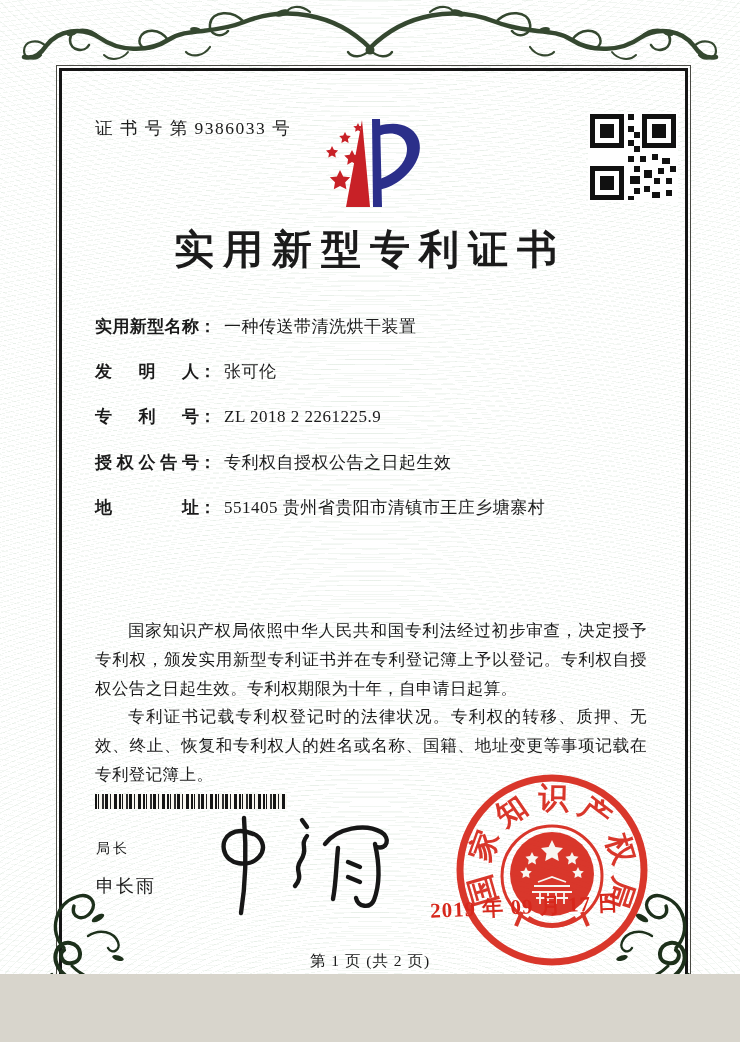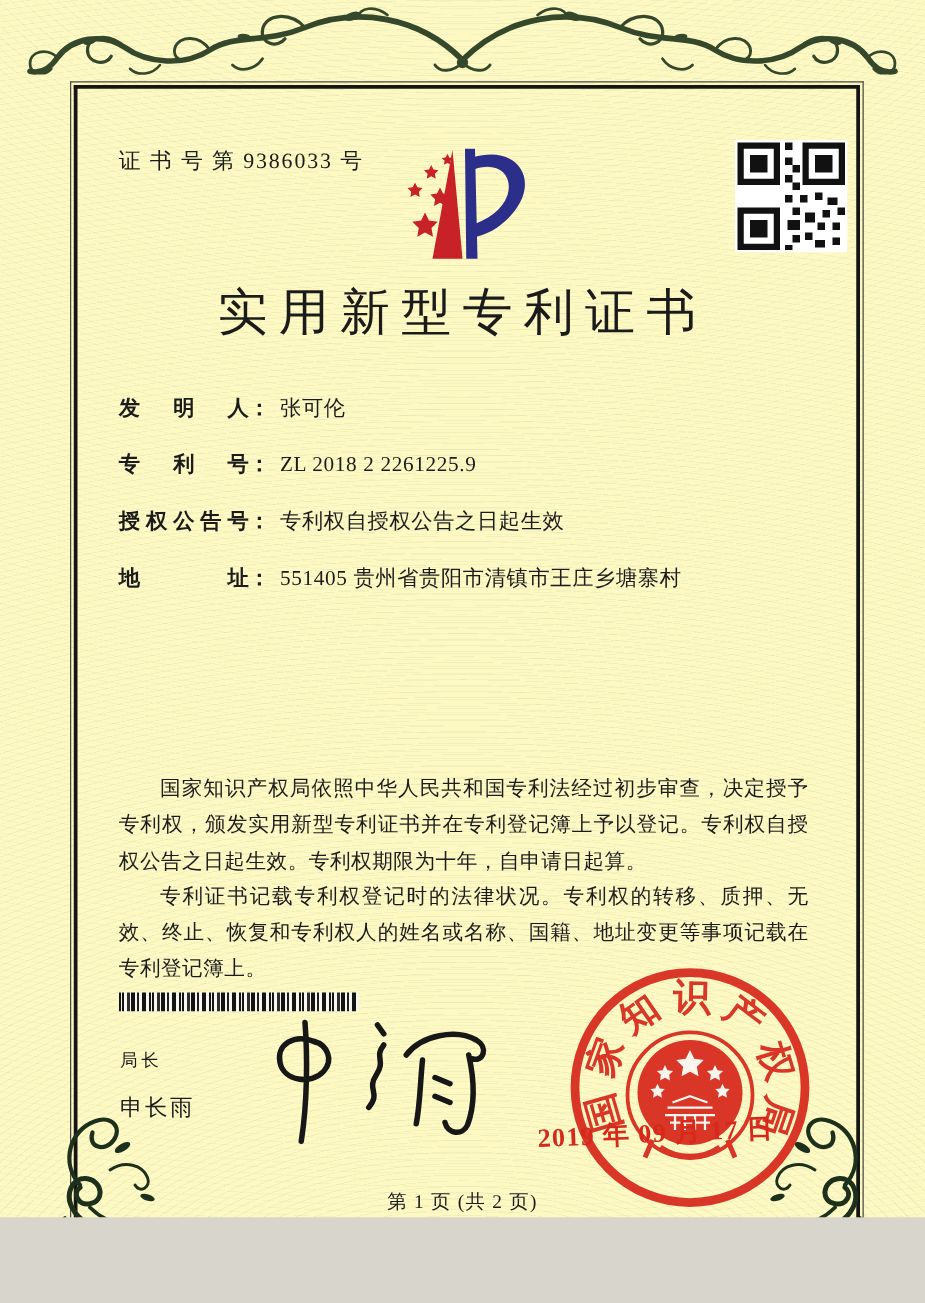--- a/index.html
+++ b/index.html
@@ -1,21 +1,21 @@
 <!DOCTYPE html>
 <html><head>
 <meta charset="utf-8">
 <style>
   * { margin:0; padding:0; box-sizing:border-box; }
   html,body { background:#d8d5cc; }
   body { font-family:"Liberation Serif","DejaVu Serif",serif; }
 
   .page {
     position:relative; width:740px; height:974px; margin:0 auto;
-    background:#fef9c3; overflow:hidden; color:#1b1b1b;
+    background:#ffffff; overflow:hidden; color:#1b1b1b;
   }
   
   .page::before {
     content:""; position:absolute; inset:0; pointer-events:none;
     background-image:
       repeating-radial-gradient(ellipse 140% 70% at 50% 115%, rgba(146,182,148,.13) 0 1px, transparent 1px 7px),
       repeating-radial-gradient(ellipse 140% 70% at 50% -15%, rgba(146,182,148,.09) 0 1px, transparent 1px 8px);
   }
 
   .abs { position:absolute; }
@@ -31,21 +31,21 @@
   }
   .bottom-rule {
     position:absolute; left:126px; top:982px; width:490px; height:5px;
     background:linear-gradient(#161616 0 2px, transparent 2px 3.5px, #33332e 3.5px 4.5px, transparent 4.5px);
   }
 
   .cert-no { left:95px; top:116px; font-size:17.5px; letter-spacing:1.5px; }
 
   .title {
     left:0; right:0; top:222px; text-align:center;
-    font-size:40px; font-weight:400; letter-spacing:9px;
+    font-size:40px; font-weight:700; letter-spacing:9px;
   }
 
   .fields { left:95px; top:315px; width:560px; }
   .frow { height:45.2px; font-size:17px; white-space:nowrap; }
   .flabel {
     display:inline-block; width:104px; font-weight:600;
     text-align:justify; text-align-last:justify; vertical-align:top;
   }
   .fcolon { font-weight:600; margin-right:8px; }
   .fvalue { font-weight:500; letter-spacing:.5px; }
@@ -183,20 +183,21 @@
         <rect x="56" y="74" width="6" height="6"></rect>
       <rect x="64" y="80" width="8" height="6"></rect>
         <rect x="78" y="78" width="6" height="6"></rect>
         <rect x="40" y="84" width="6" height="4"></rect>
     </g>
   </svg>
 
   <div class="abs title">实用新型专利证书</div>
 
   <div class="abs fields">
+    <div class="frow"><span class="flabel">实用新型名称</span><span class="fcolon">：</span><span class="fvalue">一种传送带清洗烘干装置</span></div>
     <div class="frow"><span class="flabel">发明人</span><span class="fcolon">：</span><span class="fvalue">张可伦</span></div>
     <div class="frow"><span class="flabel">专利号</span><span class="fcolon">：</span><span class="fvalue">ZL 2018 2 2261225.9</span></div>
     <div class="frow"><span class="flabel">授权公告号</span><span class="fcolon">：</span><span class="fvalue">专利权自授权公告之日起生效</span></div>
     <div class="frow"><span class="flabel">地址</span><span class="fcolon">：</span><span class="fvalue">551405 贵州省贵阳市清镇市王庄乡塘寨村</span></div>
   </div>
 
 
   <div class="abs paras">
     <p>国家知识产权局依照中华人民共和国专利法经过初步审查，决定授予专利权，颁发实用新型专利证书并在专利登记簿上予以登记。专利权自授权公告之日起生效。专利权期限为十年，自申请日起算。</p>
     <p>专利证书记载专利权登记时的法律状况。专利权的转移、质押、无效、终止、恢复和专利权人的姓名或名称、国籍、地址变更等事项记载在专利登记簿上。</p>

